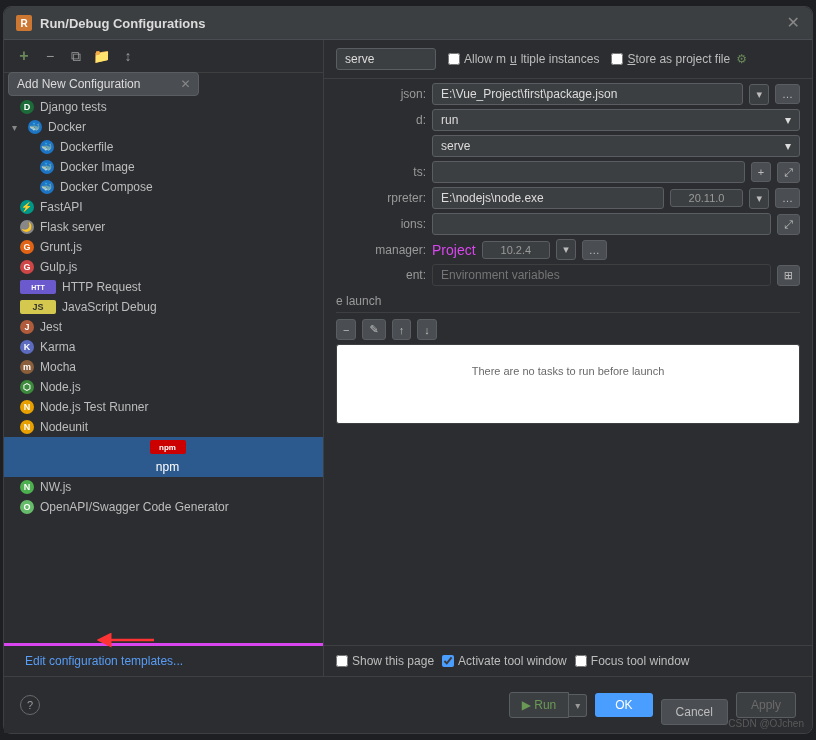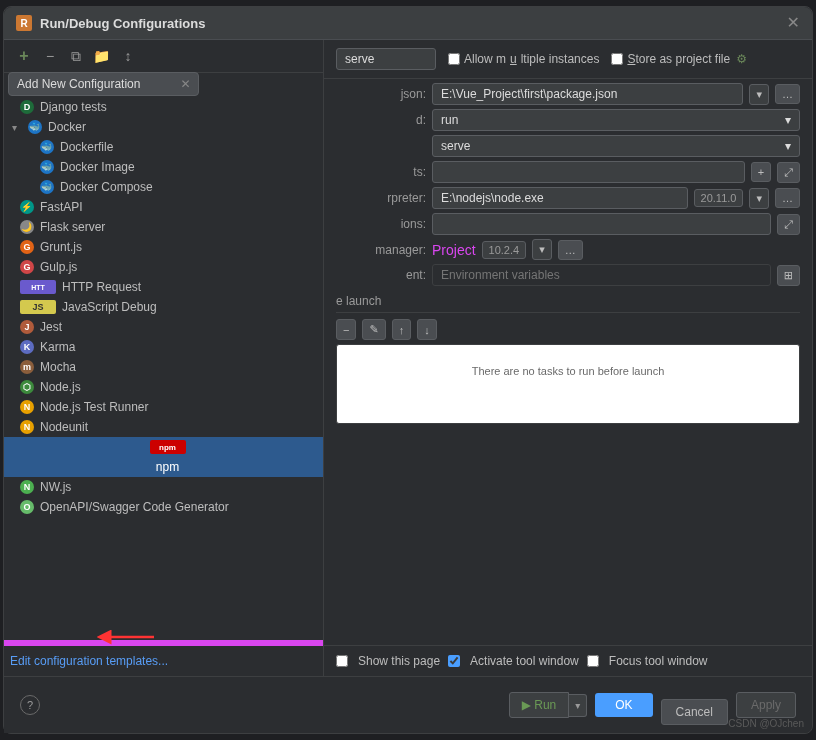--- a/index.html
+++ b/index.html
@@ -190,22 +190,22 @@
     .icon-nw { background: #4caf50; color: white; }
     .icon-openapi { background: #66bb6a; color: white; }
     .red-arrow-top {
       position: absolute;
       left: 8px;
       top: 44px;
       z-index: 20;
       pointer-events: none;
     }
     .footer-left {
-      padding: 8px 6px;
-      border-top: 6px solid #d946ef;
+      padding: 8px 21px;
+      border-top: 3px solid #d946ef;
     }
     .edit-templates-link {
       color: #589df6;
       cursor: pointer;
       font-size: 12px;
     }
     
     .right-panel {
       flex: 1;
       display: flex;
@@ -283,21 +283,21 @@
       padding: 8px;
       color: #6a6a6a;
       font-size: 11px;
       text-align: center;
       padding-top: 20px;
     }
     .version-badge {
       background: #3c3f41;
       border: 1px solid #5a5d61;
       color: #9a9a9a;
-      padding: 2px 6px;
+      padding: 2px 18px;
       border-radius: 3px;
       font-size: 11px;
     }
     .env-input {
       background: #2b2d30;
       border: 1px solid #3d3f41;
       color: #6a6a6a;
       padding: 3px 8px;
       border-radius: 3px;
       font-size: 12px;
@@ -306,21 +306,21 @@
     .bottom-bar {
       padding: 8px 12px;
       border-top: 1px solid #3d3f41;
       display: flex;
       align-items: center;
       gap: 8px;
     }
     .bottom-checkbox {
       display: flex;
       align-items: center;
-      gap: 10px;
+      gap: 4px;
       color: #bdbdbd;
       font-size: 12px;
     }
     .dialog-footer {
       display: flex;
       align-items: center;
       justify-content: space-between;
       padding: 8px 16px;
       border-top: 1px solid #3d3f41;
       background: #2b2d30;

